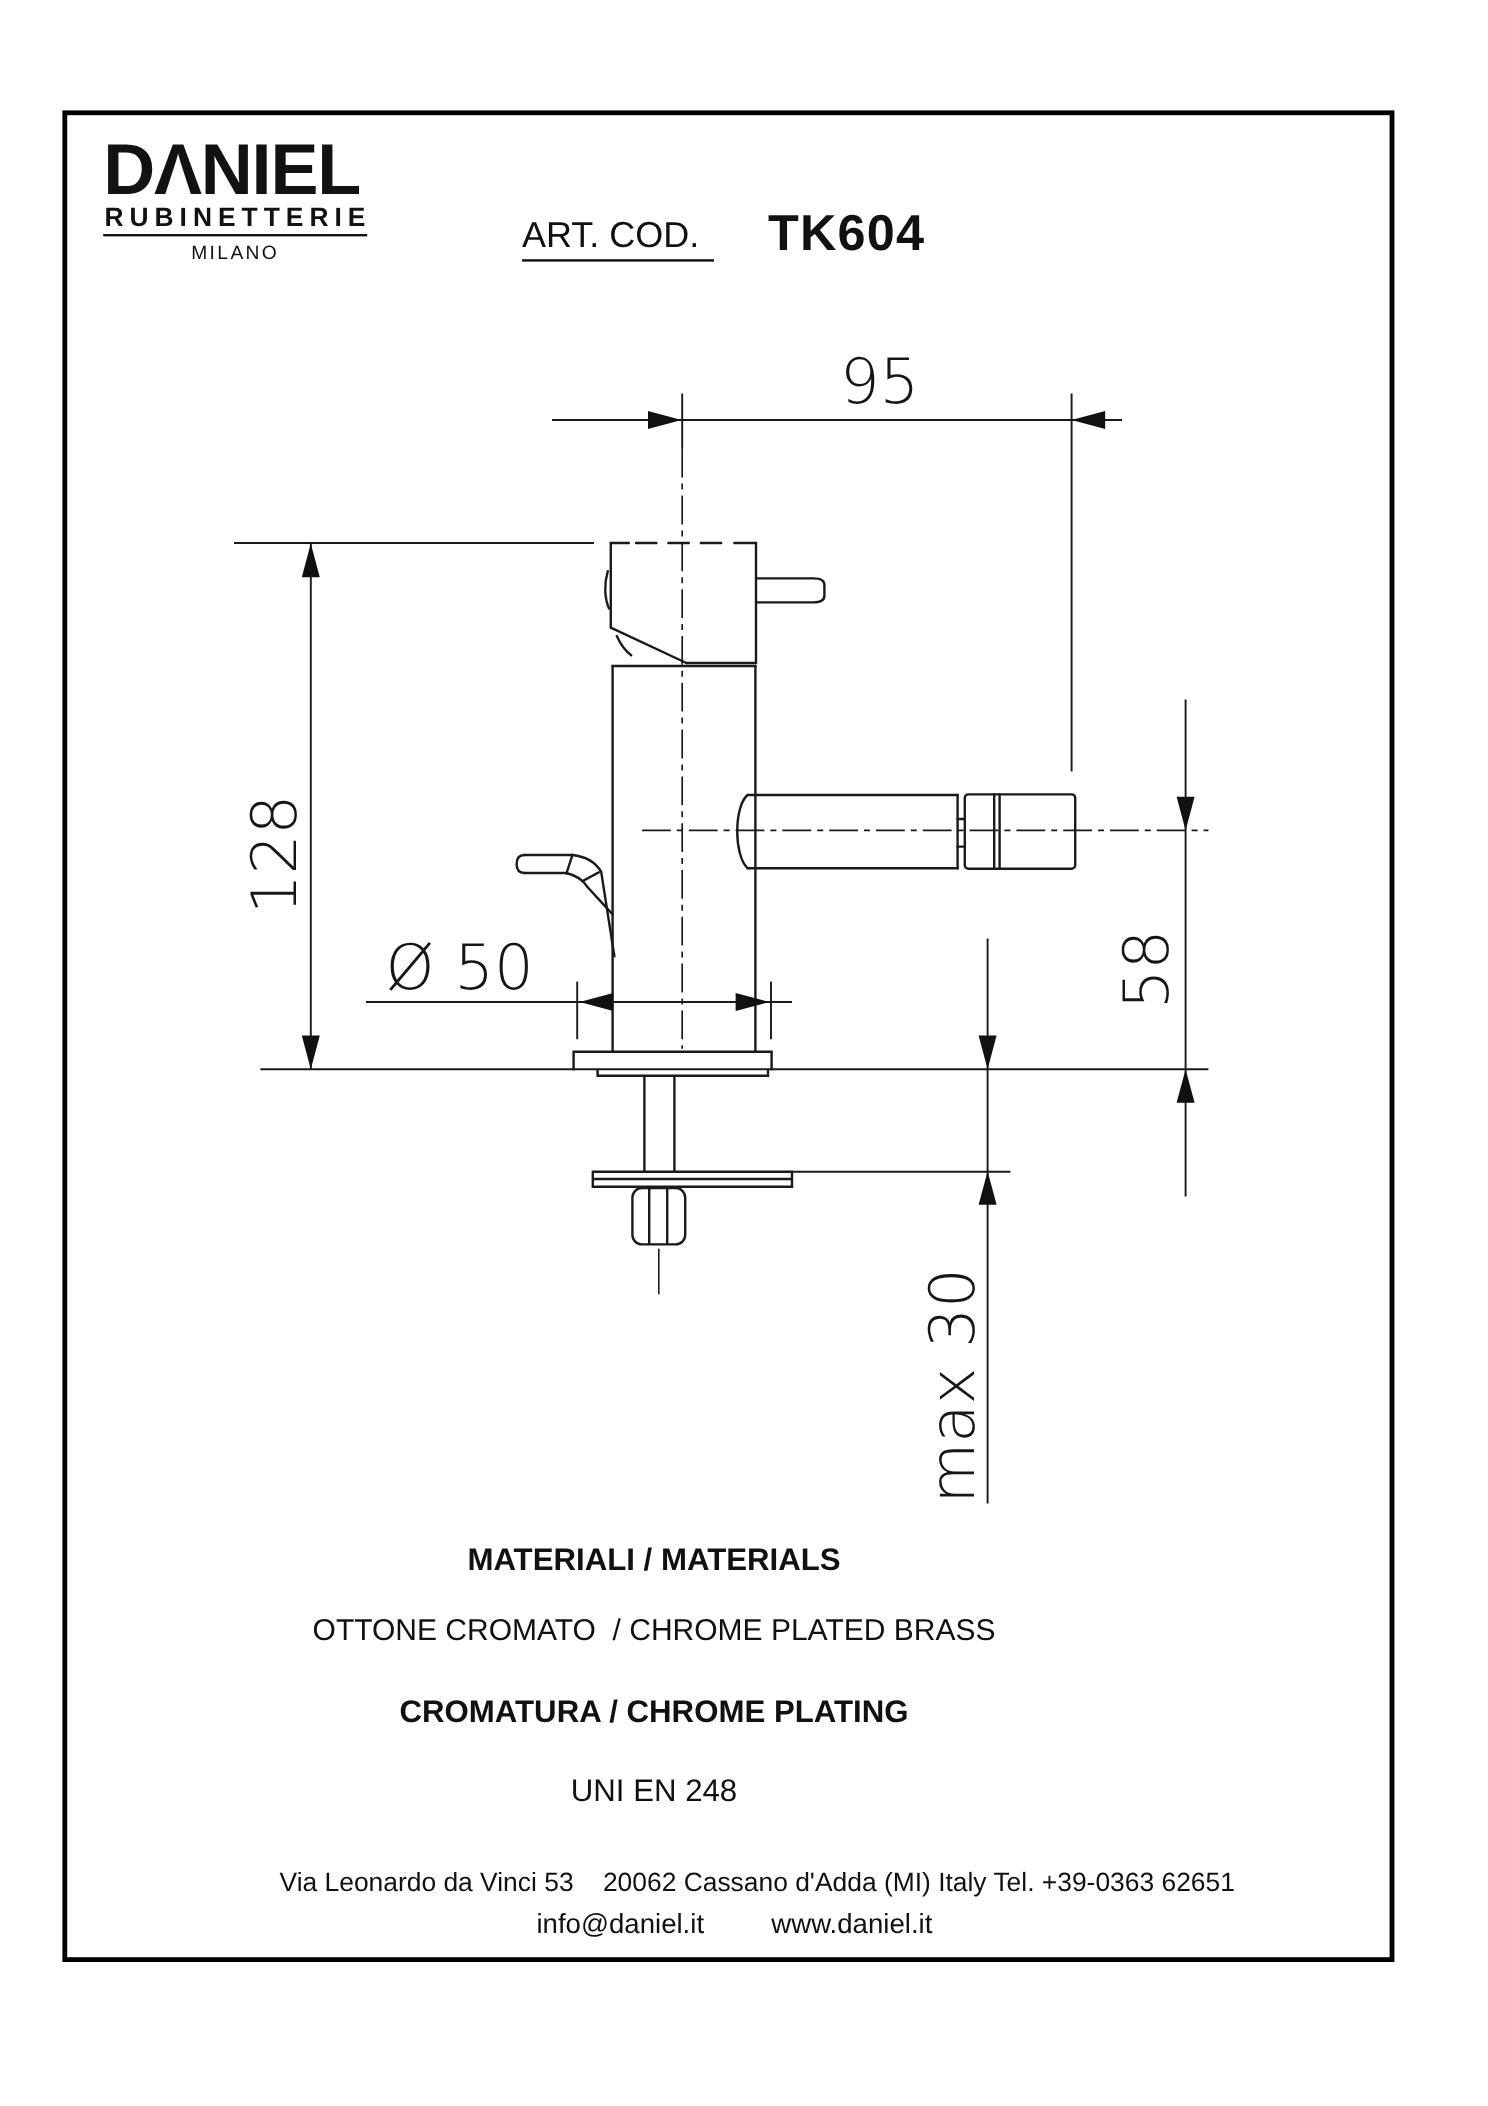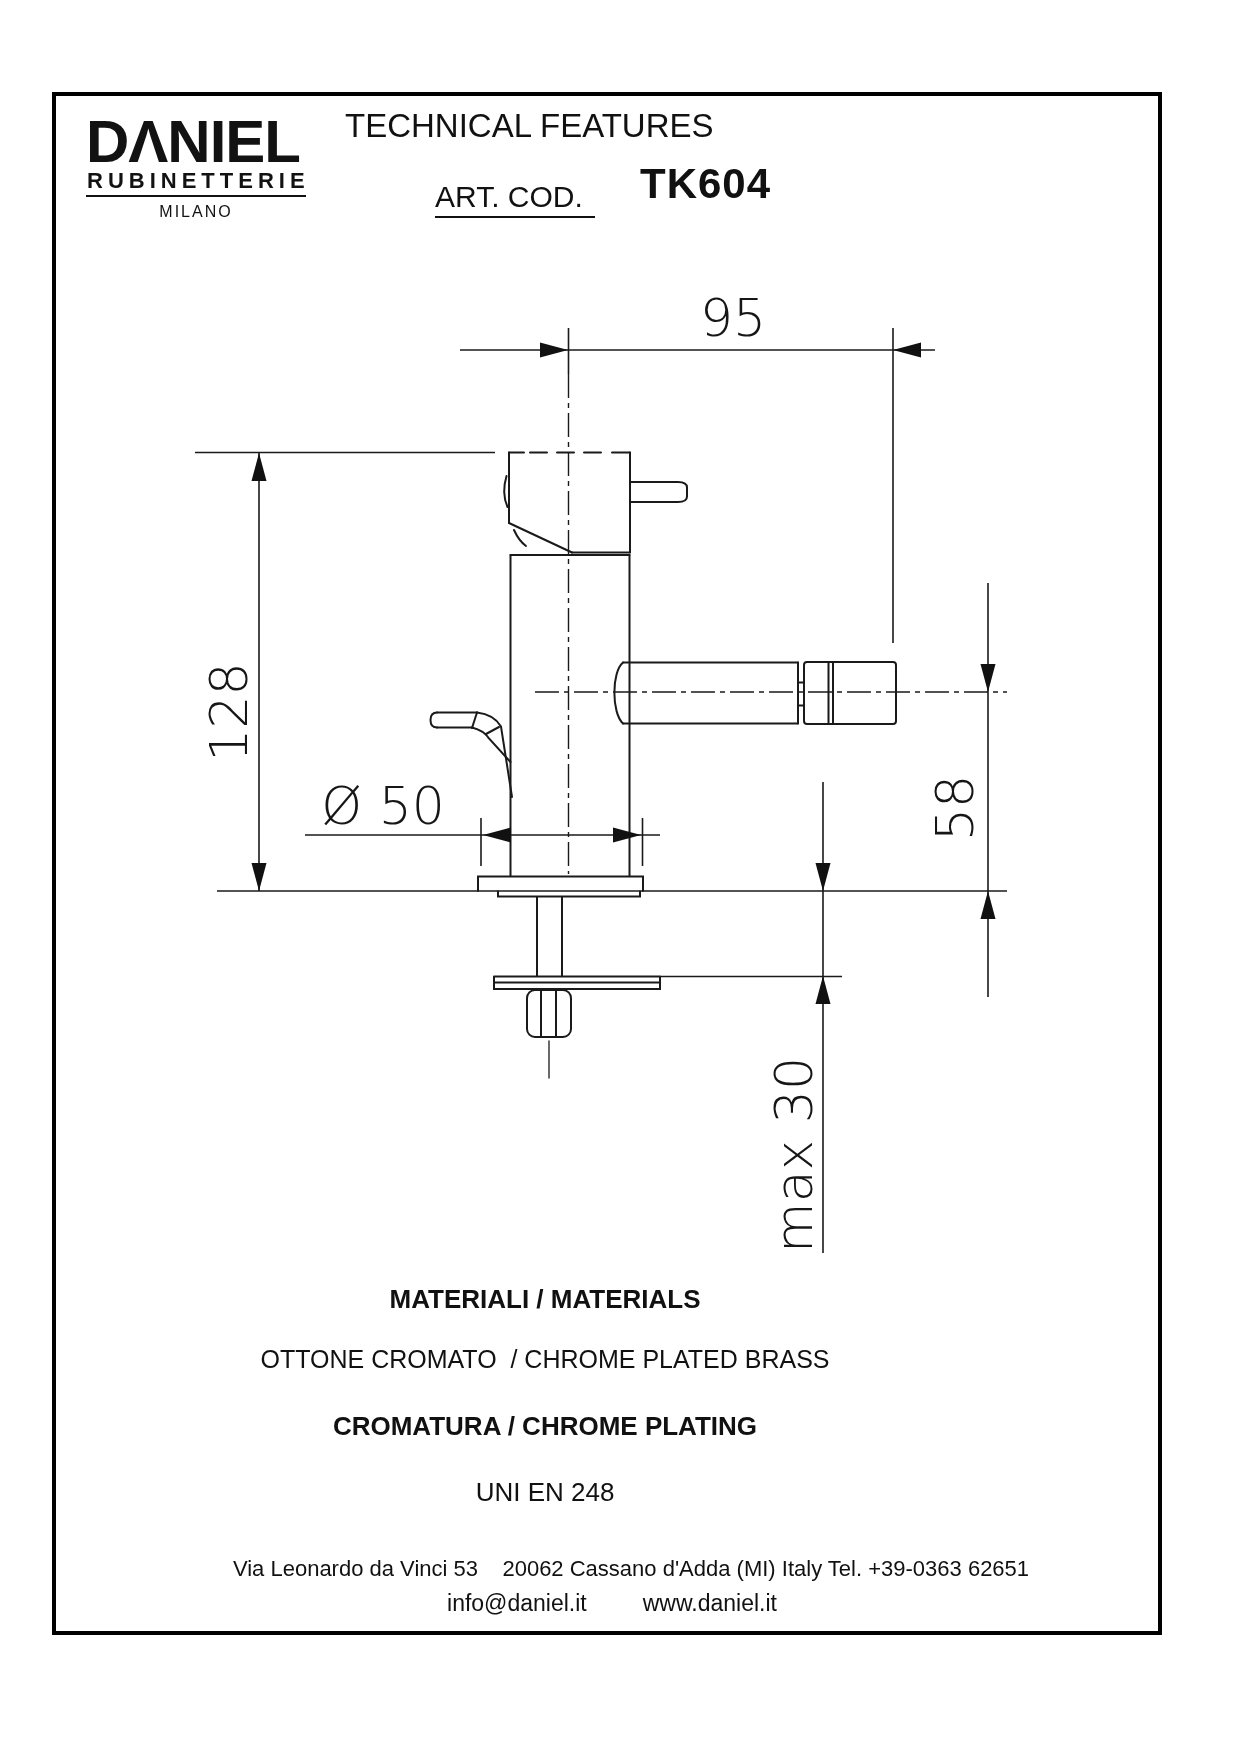--- a/index.html
+++ b/index.html
@@ -30,21 +30,21 @@
   .logo .city {
     position:absolute; left:0; top:91px; width:220px;
     text-align:center; font-size:16px; letter-spacing:2px; color:#121212;
   }
   
   .titles { left:345px; top:107px; display:flex; gap:34px; font-size:33px; white-space:nowrap; }
   .artrow-label {
     left:435px; top:180px; font-size:30px; line-height:1.1;
     border-bottom:2.5px solid #111; padding:0 12px 3px 0; white-space:nowrap;
   }
-  .artrow-value { left:640px; top:160px; font-size:42px; font-weight:bold; letter-spacing:1px; white-space:nowrap; }
+  .artrow-value { left:640px; top:170px; font-size:42px; font-weight:bold; letter-spacing:1px; white-space:nowrap; }
   
   svg.drawing { left:0; top:0; width:1240px; height:1755px; }
   svg .dimtext {
     font-family:"DejaVu Sans", sans-serif;
     font-weight:200; font-size:52px; fill:#161616; letter-spacing:0;
   }
   
   .cline { transform:translateX(-50%); white-space:pre; text-align:center; }
   .mat-heading  { left:545px; top:1284px; font-size:26px; font-weight:bold; }
   .mat-value    { left:545px; top:1345px; font-size:25px; }
@@ -59,21 +59,20 @@
 <div class="abs page-border"></div>
 
 <div class="abs logo">
   <div class="brand">DΛNIEL</div>
   <div class="sub">RUBINETTERIE</div>
   <div class="rule"></div>
   <div class="city">MILANO</div>
 </div>
 
 <div class="abs titles">
-  <span>TECHNICAL FEATURES</span>
 </div>
 <div class="abs artrow-label">ART. COD.</div>
 <div class="abs artrow-value">TK604</div>
 
 <svg class="abs drawing" viewBox="0 0 1240 1755" xmlns="http://www.w3.org/2000/svg">
 
   <g stroke="#1a1a1a" stroke-width="2" fill="none" stroke-linecap="round">
 
     <path d="M509 452.5 H524"></path>
     <path d="M530 452.5 H608" stroke-dasharray="17 10"></path>

